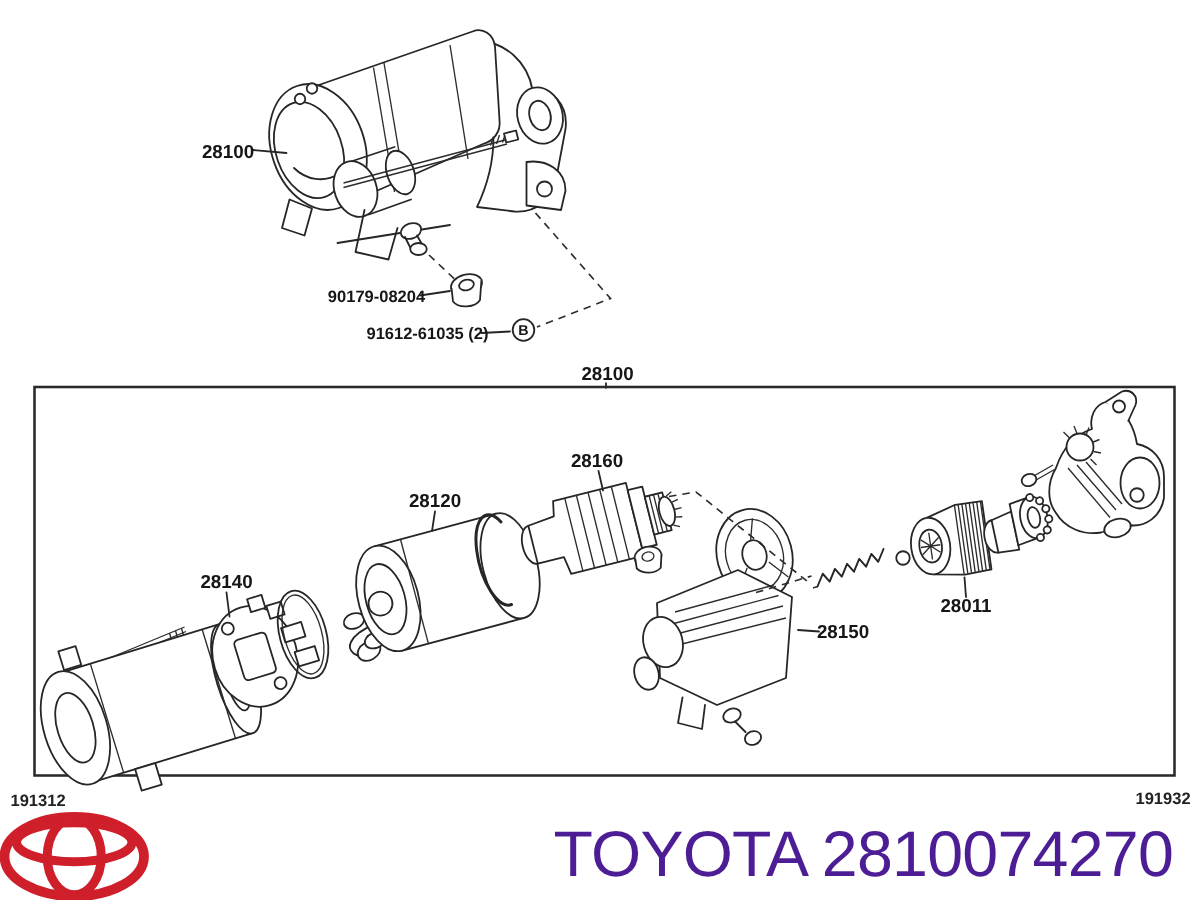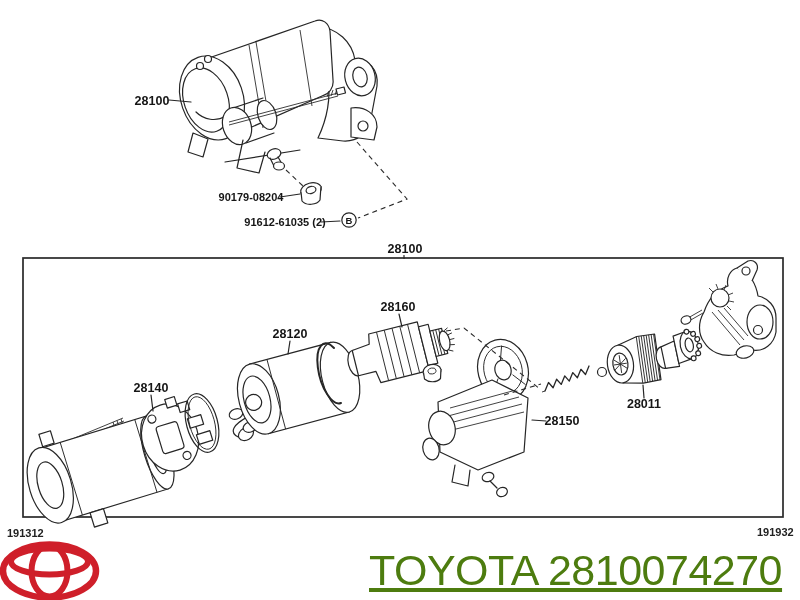--- a/index.html
+++ b/index.html
@@ -14,21 +14,21 @@
   .thin{stroke:#2c2c2c;stroke-width:0.9;fill:none;}
   .dash{stroke:#2c2c2c;stroke-width:1.1;fill:none;stroke-dasharray:5 4;}
   .boxline{stroke:#2a2a2a;stroke-width:1.7;fill:none;}
   .lbl{font:bold 12.5px "Liberation Sans",sans-serif;fill:#161616;}
   .lbl-sm{font:bold 11px "Liberation Sans",sans-serif;fill:#161616;}
   .code{font:bold 11px "Liberation Sans",sans-serif;fill:#222222;}
   .bmark{font:bold 9.5px "Liberation Sans",sans-serif;fill:#161616;}
   #footer-title{
     position:absolute;left:369px;top:549px;
     font:400 43px/1.0 "Liberation Sans",sans-serif;
-    color:#4d7c0f;letter-spacing:-0.5px;white-space:nowrap;text-decoration:underline;
+    color:#4c1d95;letter-spacing:-0.5px;white-space:nowrap;
   }
 </style>
 </head>
 <body>
 
 <svg width="800" height="600" viewBox="0 0 800 600">
 
   <g>
 
     <path class="lnf" d="M316,26 C338,28 352,42 355,60 C368,58 379,70 377,86 L371,118 C369,133 357,142 343,141 L318,138 C327,119 331,99 328,78 C325,60 321,42 316,26 Z"></path>

